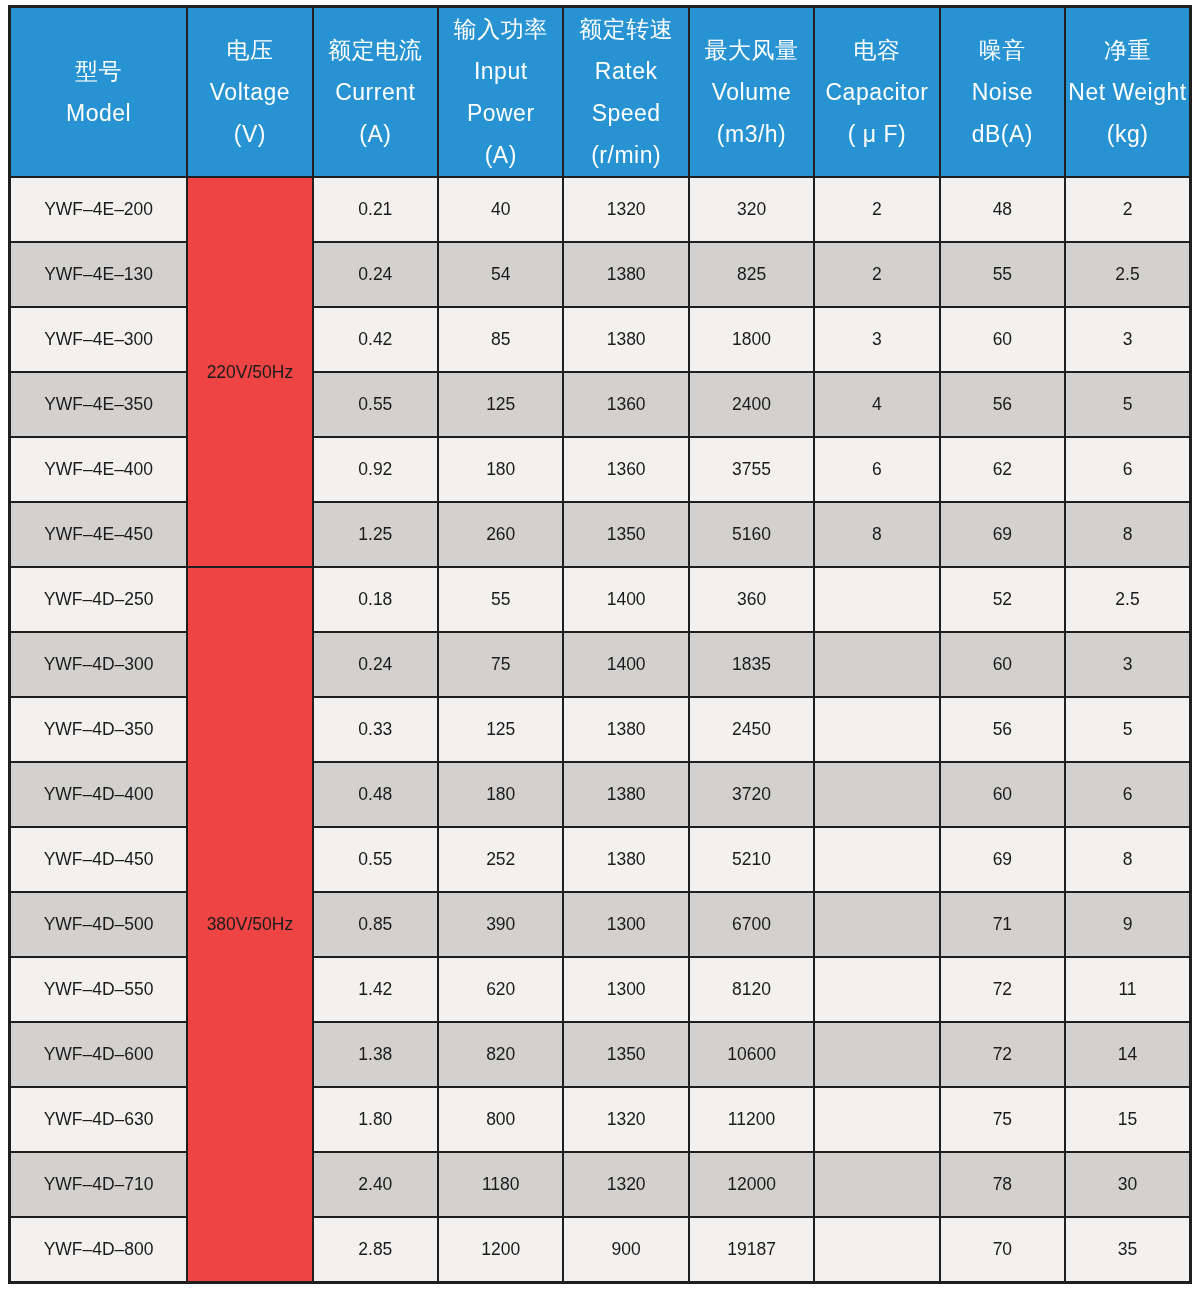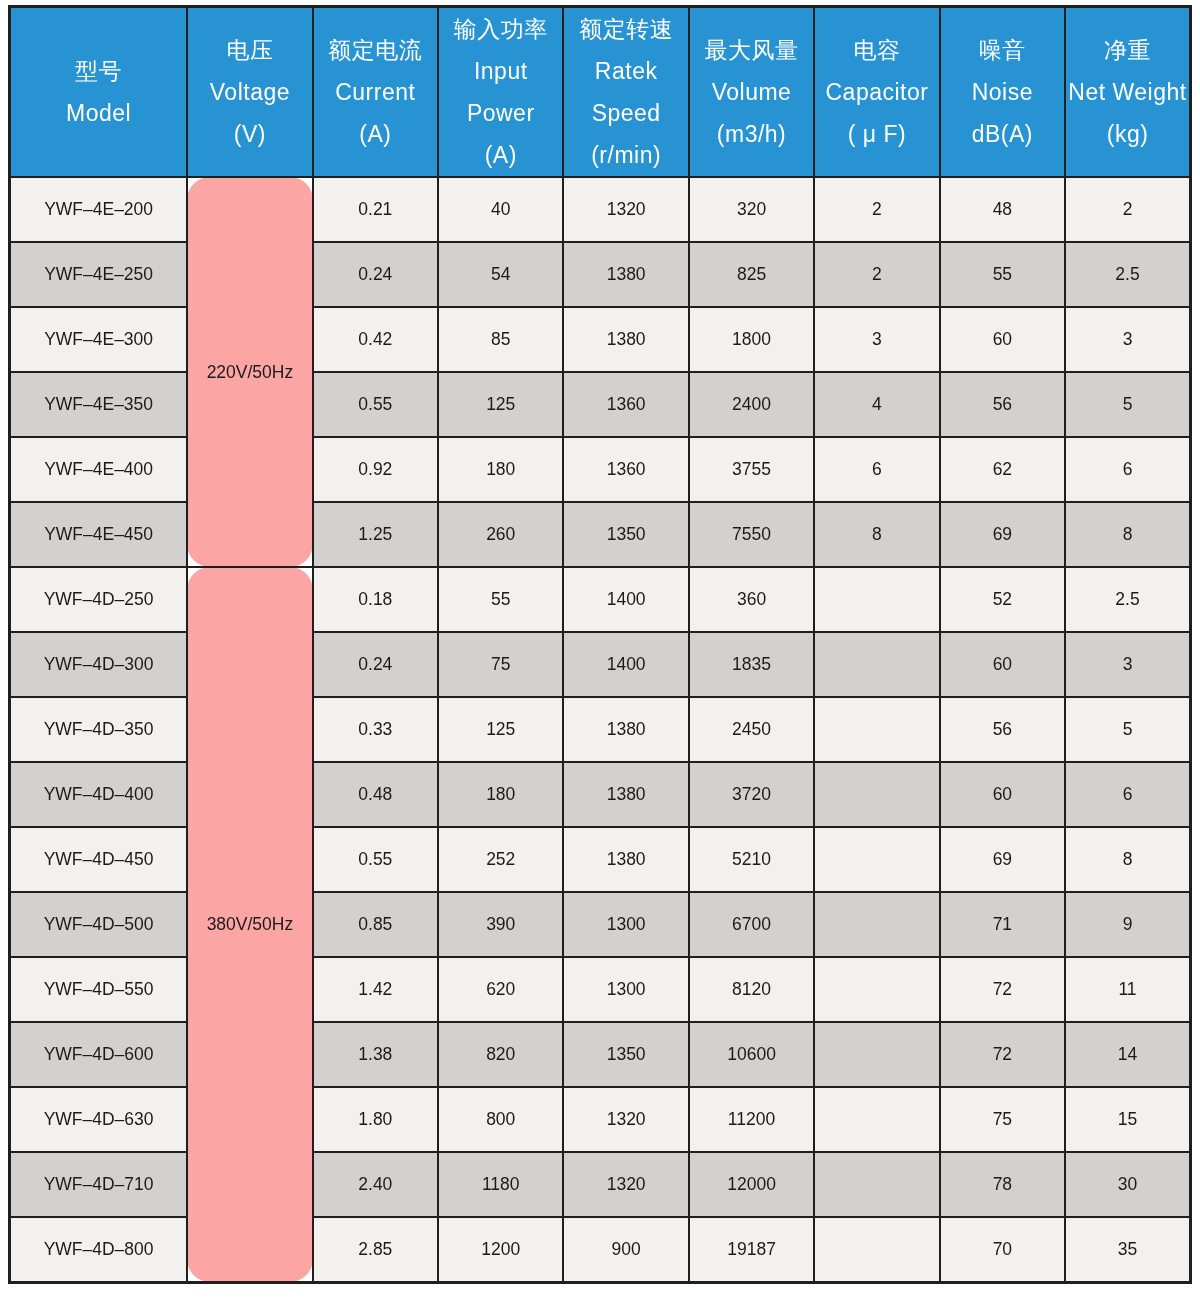--- a/index.html
+++ b/index.html
@@ -45,24 +45,23 @@
     line-height: 42px;
     letter-spacing: 0.5px;
   }
   td.data-cell {
     font-size: 17.5px;
     color: #1b1b1b;
   }
   tr.row-light td.data-cell { background: #f2f1ef; }
   tr.row-dark  td.data-cell { background: #d2d1cf; }
   td.voltage-cell {
-    background: #fca5a5;
+    background: #ef4444;
     font-size: 17.5px;
     color: #1b1b1b;
-    border-radius: 23px;
   }
 </style>
 </head>
 <body>
 
 <div id="stage">
   <table class="spec">
     <colgroup id="colgroup">
         <col style="width: 15.05%;">
         <col style="width: 10.62%;">
@@ -128,21 +127,21 @@
           <td class="voltage-cell" rowspan="6">220V/50Hz</td>
           <td class="data-cell">0.21</td>
           <td class="data-cell">40</td>
           <td class="data-cell">1320</td>
           <td class="data-cell">320</td>
           <td class="data-cell">2</td>
           <td class="data-cell">48</td>
           <td class="data-cell">2</td>
         </tr>
         <tr class="row-dark">
-          <td class="data-cell">YWF–4E–250</td>
+          <td class="data-cell">YWF–4E–130</td>
           <td class="data-cell">0.24</td>
           <td class="data-cell">54</td>
           <td class="data-cell">1380</td>
           <td class="data-cell">825</td>
           <td class="data-cell">2</td>
           <td class="data-cell">55</td>
           <td class="data-cell">2.5</td>
         </tr>
         <tr class="row-light">
           <td class="data-cell">YWF–4E–300</td>
@@ -172,21 +171,21 @@
           <td class="data-cell">3755</td>
           <td class="data-cell">6</td>
           <td class="data-cell">62</td>
           <td class="data-cell">6</td>
         </tr>
         <tr class="row-dark">
           <td class="data-cell">YWF–4E–450</td>
           <td class="data-cell">1.25</td>
           <td class="data-cell">260</td>
           <td class="data-cell">1350</td>
-          <td class="data-cell">7550</td>
+          <td class="data-cell">5160</td>
           <td class="data-cell">8</td>
           <td class="data-cell">69</td>
           <td class="data-cell">8</td>
         </tr>
         <tr class="row-light">
           <td class="data-cell">YWF–4D–250</td>
           <td class="voltage-cell" rowspan="11">380V/50Hz</td>
           <td class="data-cell">0.18</td>
           <td class="data-cell">55</td>
           <td class="data-cell">1400</td>

